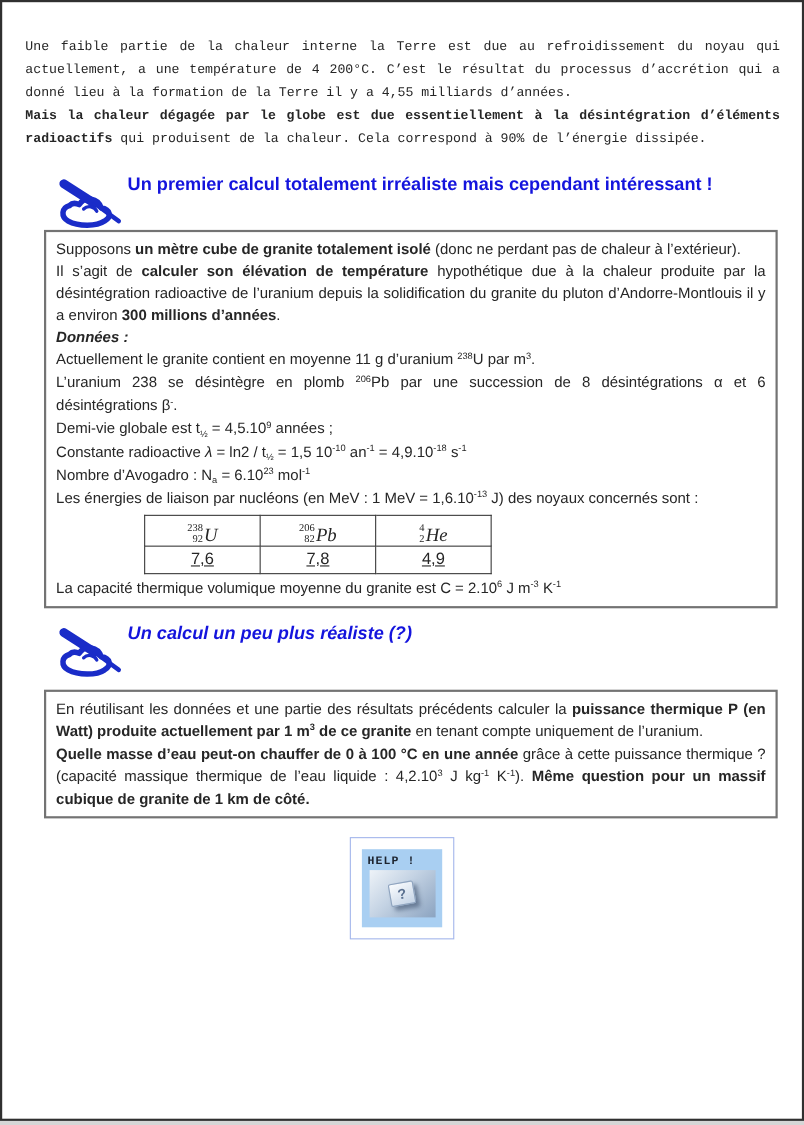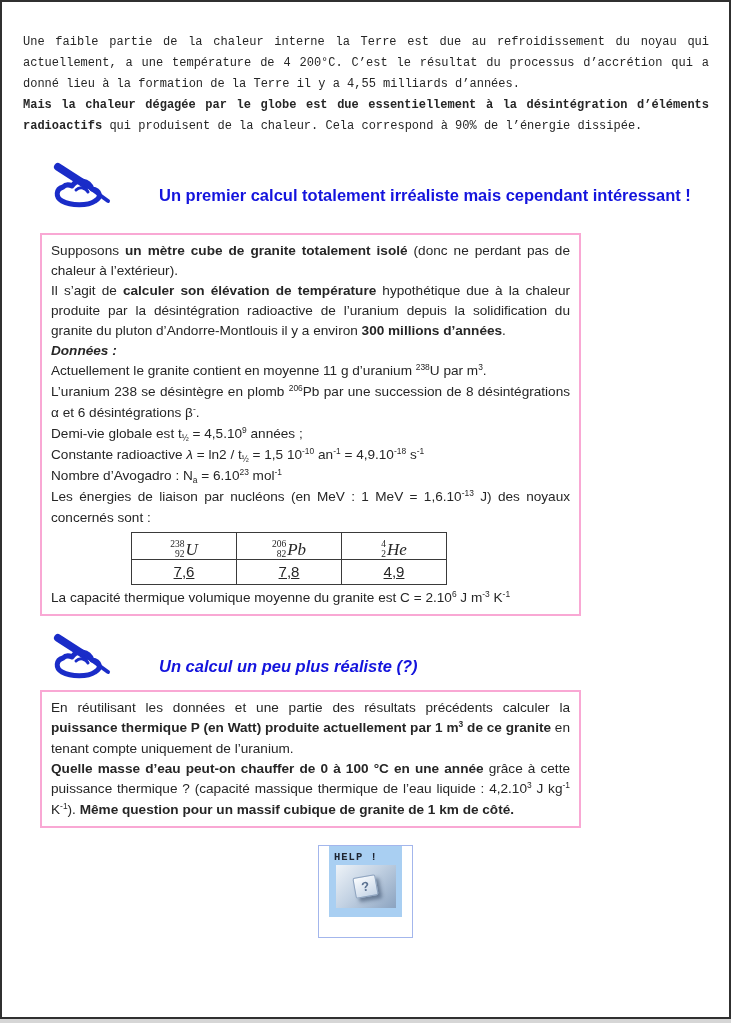--- a/index.html
+++ b/index.html
@@ -32,42 +32,40 @@
     font-family: Liberation Mono, monospace;
   }
   .intro-para.first { margin-top: 30px; }
   .b { font-weight: bold; }
   .i { font-style: italic; }
   .sup { font-size: 0.62em; position: relative; top: -0.55em; letter-spacing: 0; }
   .sub { font-size: 0.62em; position: relative; top: 0.35em; }
 
   .section-heading {
     display: flex;
-    align-items: flex-end;
     margin: 22px 0 0 48px;
     height: 50px;
-    gap: 43px;
   }
   .section-heading .pen-icon-box {
     width: 66px;
     height: 50px;
     flex: 0 0 auto;
   }
   .section-heading .heading-text {
     color: #1414dd;
     font-weight: bold;
     font-size: 16.5px;
     margin: 0 0 4px 0;
     white-space: nowrap;
   }
 
   .exercise-box {
-    width: 541px;
-    margin: 24px 0 0 38px;
-    border: 2px solid #f9a8d4;
+    width: 667px;
+    margin: 0 0 0 38px;
+    border: 2px solid #737373;
     padding: 6px 9px 5px 9px;
     font-size: 13.6px;
     line-height: 20px;
     text-align: justify;
   }
   .exercise-box p { margin: 0; }
 
   .nuclide-table {
     border-collapse: collapse;
     margin: 4px 0 3px 80px;
@@ -103,21 +101,21 @@
     text-decoration: underline;
   }
 
   .help-wrap {
     width: 95px;
     height: 93px;
     margin: 17px auto 0 auto;
     border: 1px solid #a3b6ec;
     background: #ffffff;
     display: flex;
-    align-items: flex-start;
+    align-items: center;
     justify-content: center;
     cursor: pointer;
   }
   .help-panel {
     width: 73px;
     height: 71px;
     background: #a9cff2;
     padding-top: 3px;
   }
   .help-label {

